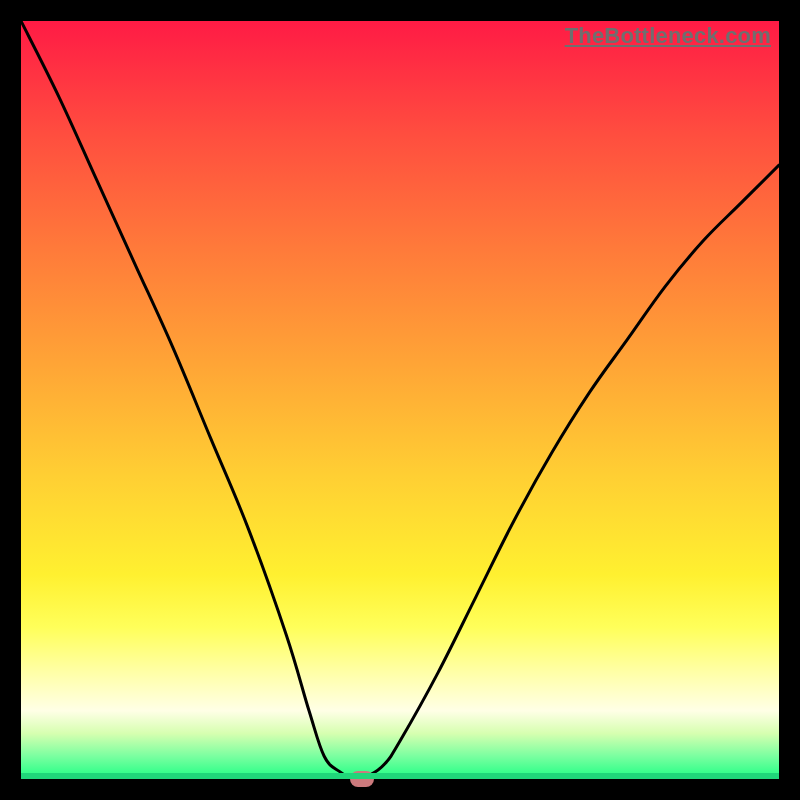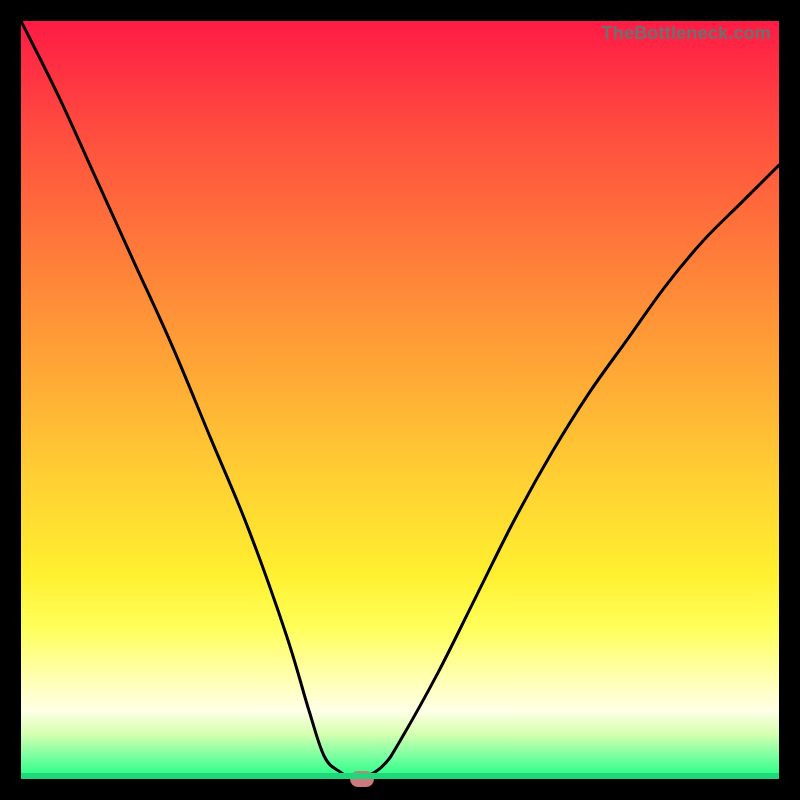--- a/index.html
+++ b/index.html
@@ -26,24 +26,25 @@
       #7affa0 97%,
       #1eff84 100%
     );
   }
 
   .watermark {
     position: absolute;
     top: 2px;
     right: 8px;
     font-family: Arial, Helvetica, sans-serif;
-    font-size: 18px;
+    font-size: 22px;
     font-weight: 600;
     color: #6f6f6f;
     letter-spacing: 0.2px;
+    text-decoration: underline;
   }
 
   .curve {
     position: absolute;
     left: 0;
     top: 0;
     width: 758px;
     height: 758px;
   }
 

